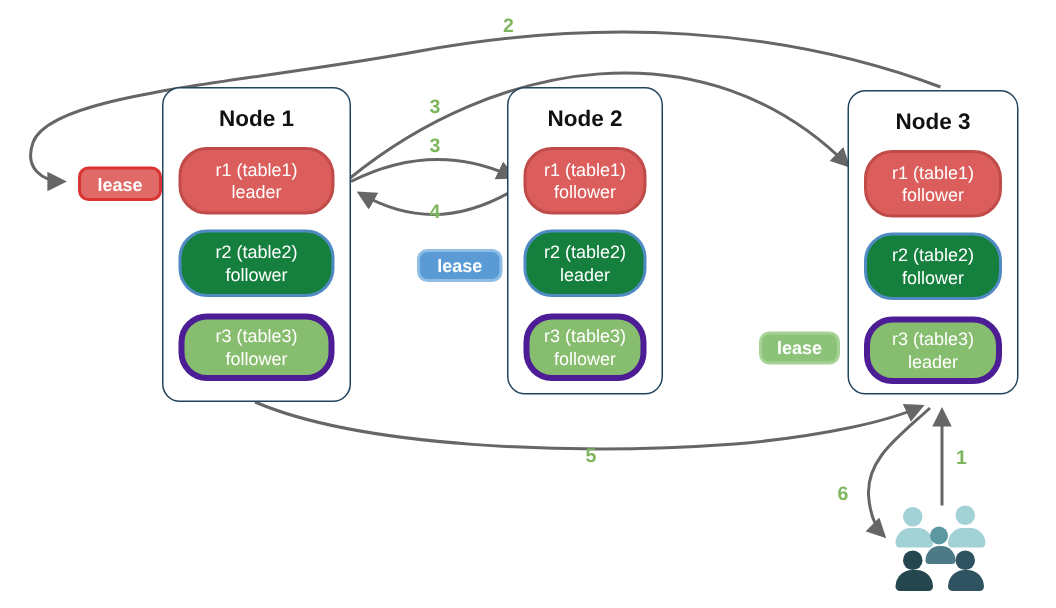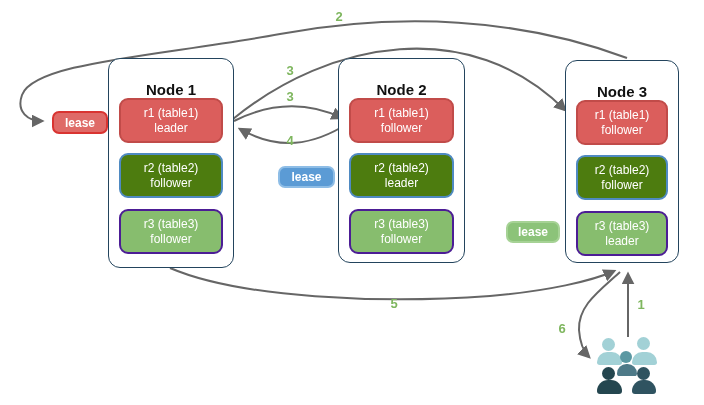--- a/index.html
+++ b/index.html
@@ -12,38 +12,38 @@
 
   
   .node{
     position:absolute;
     background:#ffffff;
     border:1.6px solid #23445d;
     border-radius:12px;
     box-sizing:border-box;
   }
   #node1{left:108px;top:58px;width:126px;height:210px;}
-  #node2{left:338px;top:58px;width:127px;height:205px;}
+  #node2{left:338px;top:58px;width:104px;height:205px;}
   #node3{left:565px;top:60px;width:114px;height:203px;}
   .node-title{
-    text-align:center;margin-top:22px;
+    text-align:center;margin-top:12px;
     font-size:15px;font-weight:bold;color:#111111;
   }
   .replica{
     position:absolute;left:10px;right:10px;height:45px;
-    border-radius:9px;box-sizing:border-box;
+    border-radius:19px;box-sizing:border-box;
     display:flex;flex-direction:column;align-items:center;justify-content:center;
     color:#ffffff;font-size:12px;line-height:15px;text-align:left;
   }
   .replica.r1{top:39px;}
   .replica.r2{top:94px;}
   .replica.r3{top:150px;}
   .replica.red{background:#db5e5c;border:2px solid #c14b49;}
-  .replica.blue{background:#4d7c0f;border:2px solid #4f8ac2;}
-  .replica.green{background:#87bd6e;border:2px solid #4c1d95;}
+  .replica.blue{background:#15803d;border:2px solid #4f8ac2;}
+  .replica.green{background:#87bd6e;border:4px solid #4c1d95;}
 
   
   .lease{
     position:absolute;box-sizing:border-box;
     border-radius:7px;color:#ffffff;font-size:12px;
     display:flex;align-items:center;justify-content:center;font-weight:bold;
   }
   #lease-red{left:52px;top:111px;width:56px;height:23px;background:#df6a67;border:2px solid #d93431;}
   #lease-blue{left:278px;top:166px;width:57px;height:22px;background:#5b9bd5;border:2px solid #8ebde6;}
   #lease-green{left:506px;top:221px;width:54px;height:22px;background:#8cc379;border:2px solid #a6d295;}

